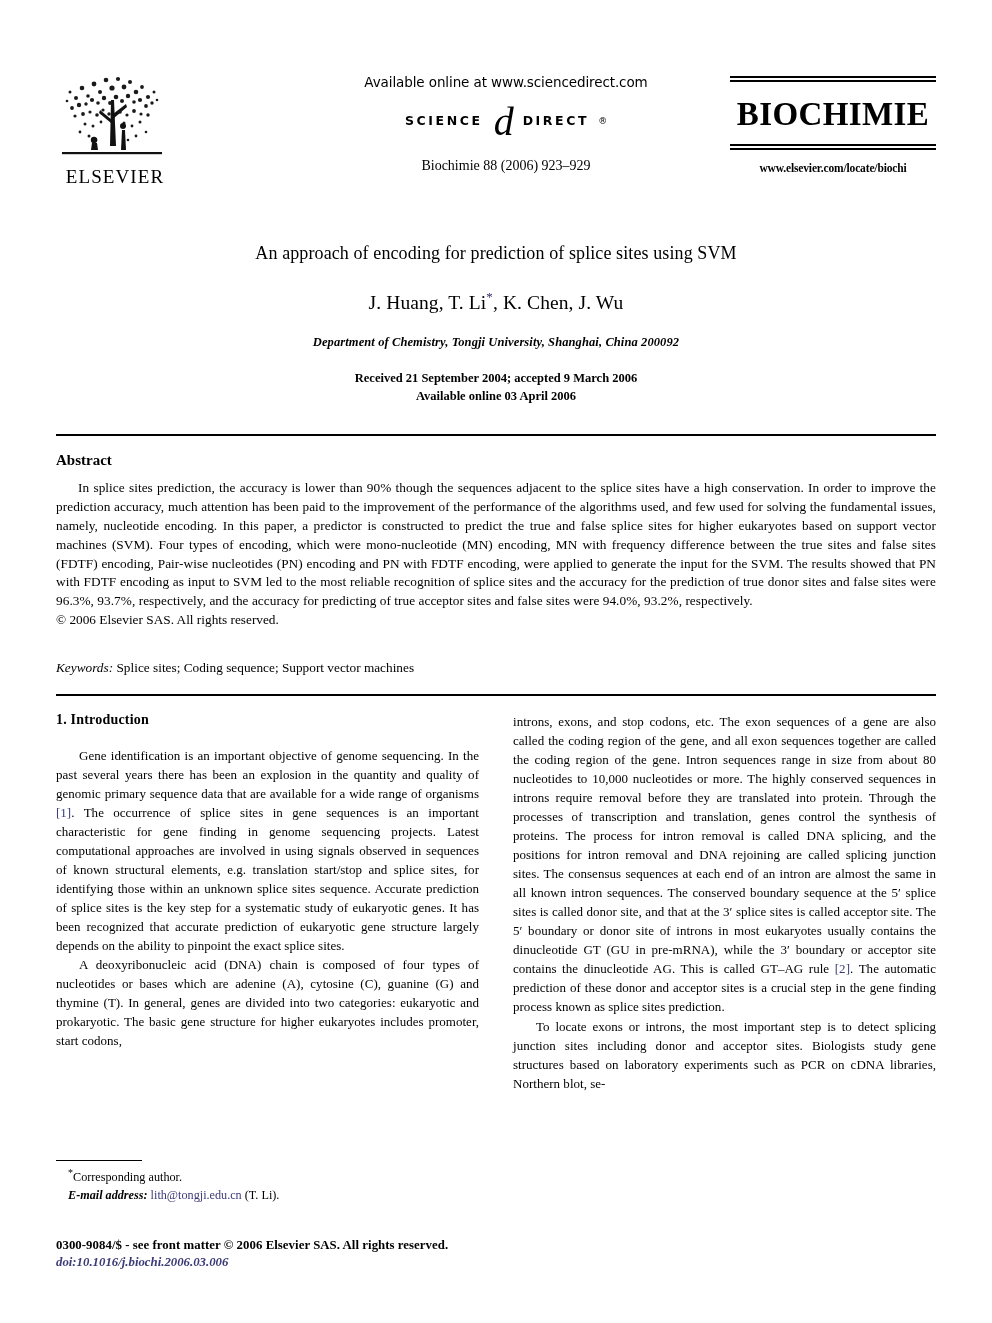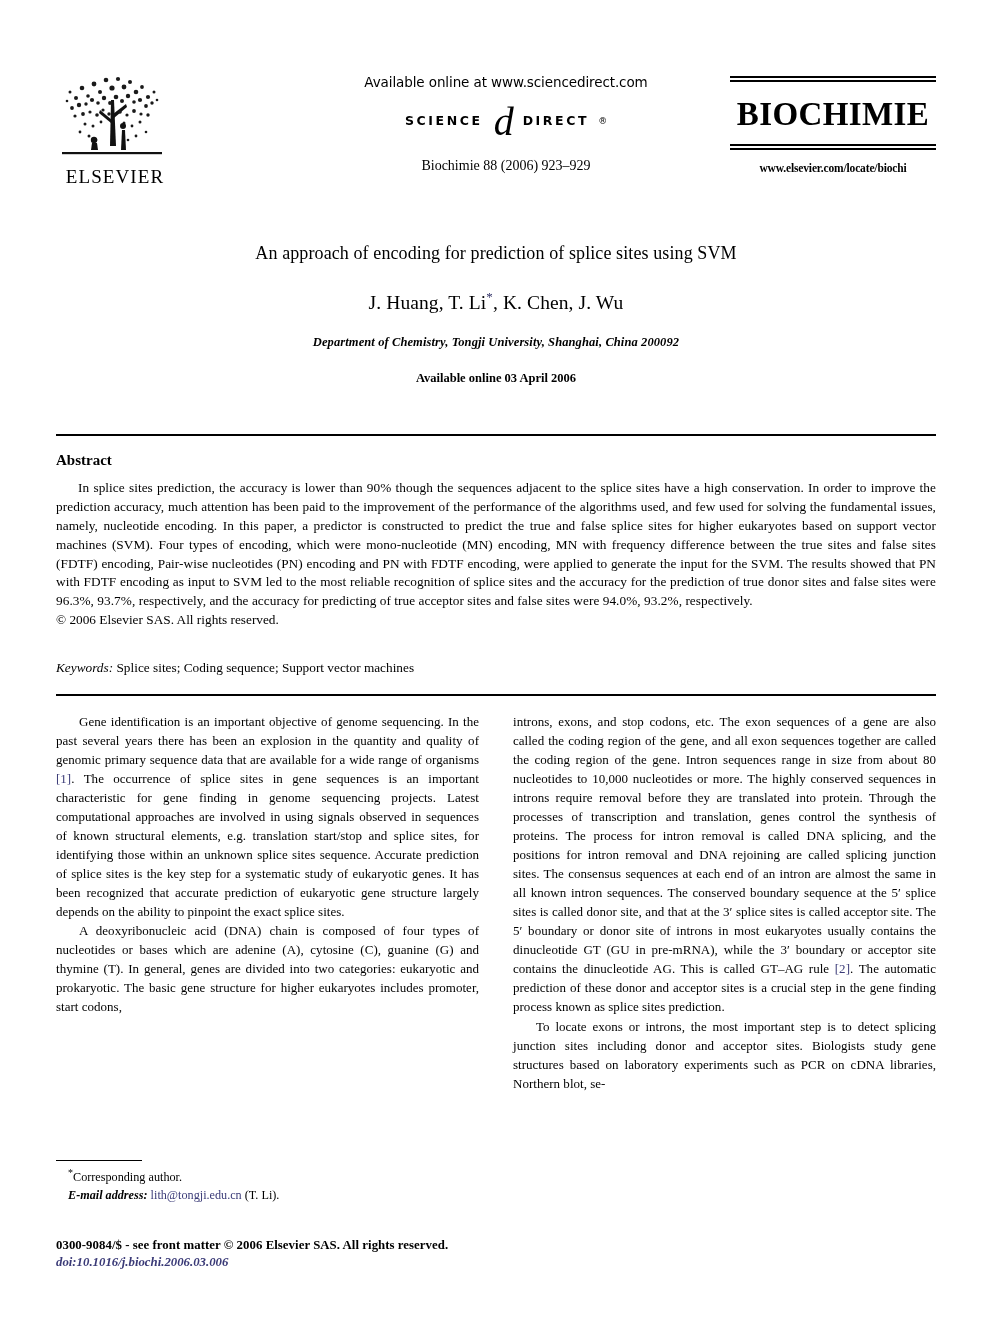--- a/index.html
+++ b/index.html
@@ -422,20 +422,21 @@
 
   </div>
 
   <div class="title-block">
     <h1 class="article-title">An approach of encoding for prediction of splice sites using SVM</h1>
     <div class="authors">
       <span>J. Huang, T. Li</span><span class="star">*</span><span>, K. Chen, J. Wu</span>
     </div>
     <div class="affiliation">Department of Chemistry, Tongji University, Shanghai, China 200092</div>
     <div class="dates">
+      <div>Received 21 September 2004; accepted 9 March 2006</div>
       <div>Available online 03 April 2006</div>
     </div>
   </div>
 
   <div class="rule-thick" id="rule-abstract-top"></div>
   <div class="rule-thick" id="rule-abstract-bottom"></div>
 
   <div class="abstract-block">
     <div class="abstract-heading">Abstract</div>
     <p class="abstract-text">In splice sites prediction, the accuracy is lower than 90% though the sequences adjacent to the splice sites have a high conservation. In order to improve the prediction accuracy, much attention has been paid to the improvement of the performance of the algorithms used, and few used for solving the fundamental issues, namely, nucleotide encoding. In this paper, a predictor is constructed to predict the true and false splice sites for higher eukaryotes based on support vector machines (SVM). Four types of encoding, which were mono-nucleotide (MN) encoding, MN with frequency difference between the true sites and false sites (FDTF) encoding, Pair-wise nucleotides (PN) encoding and PN with FDTF encoding, were applied to generate the input for the SVM. The results showed that PN with FDTF encoding as input to SVM led to the most reliable recognition of splice sites and the accuracy for the prediction of true donor sites and false sites were 96.3%, 93.7%, respectively, and the accuracy for predicting of true acceptor sites and false sites were 94.0%, 93.2%, respectively.</p>
@@ -443,20 +444,21 @@
   </div>
 
   <div class="keywords">
     <i>Keywords:</i>
     <span>Splice sites; Coding sequence; Support vector machines</span>
   </div>
 
   <div class="columns">
 
     <div class="col col-left">
+      <h2 class="section-heading">1. Introduction</h2>
       <p class="body-p"><span>Gene identification is an important objective of genome sequencing. In the past several years there has been an explosion in the quantity and quality of genomic primary sequence data that are available for a wide range of organisms </span><span class="cite">[1]</span><span>. The occurrence of splice sites in gene sequences is an important characteristic for gene finding in genome sequencing projects. Latest computational approaches are involved in using signals observed in sequences of known structural elements, e.g. translation start/stop and splice sites, for identifying those within an unknown splice sites sequence. Accurate prediction of splice sites is the key step for a systematic study of eukaryotic genes. It has been recognized that accurate prediction of eukaryotic gene structure largely depends on the ability to pinpoint the exact splice sites.</span></p>
       <p class="body-p">A deoxyribonucleic acid (DNA) chain is composed of four types of nucleotides or bases which are adenine (A), cytosine (C), guanine (G) and thymine (T). In general, genes are divided into two categories: eukaryotic and prokaryotic. The basic gene structure for higher eukaryotes includes promoter, start codons,</p>
     </div>
 
     <div class="col col-right">
       <p class="body-p cont"><span>introns, exons, and stop codons, etc. The exon sequences of a gene are also called the coding region of the gene, and all exon sequences together are called the coding region of the gene. Intron sequences range in size from about 80 nucleotides to 10,000 nucleotides or more. The highly conserved sequences in introns require removal before they are translated into protein. Through the processes of transcription and translation, genes control the synthesis of proteins. The process for intron removal is called DNA splicing, and the positions for intron removal and DNA rejoining are called splicing junction sites. The consensus sequences at each end of an intron are almost the same in all known intron sequences. The conserved boundary sequence at the 5′ splice sites is called donor site, and that at the 3′ splice sites is called acceptor site. The 5′ boundary or donor site of introns in most eukaryotes usually contains the dinucleotide GT (GU in pre-mRNA), while the 3′ boundary or acceptor site contains the dinucleotide AG. This is called GT–AG rule </span><span class="cite">[2]</span><span>. The automatic prediction of these donor and acceptor sites is a crucial step in the gene finding process known as splice sites prediction.</span></p>
       <p class="body-p">To locate exons or introns, the most important step is to detect splicing junction sites including donor and acceptor sites. Biologists study gene structures based on laboratory experiments such as PCR on cDNA libraries, Northern blot, se-</p>
     </div>
 
   </div>

